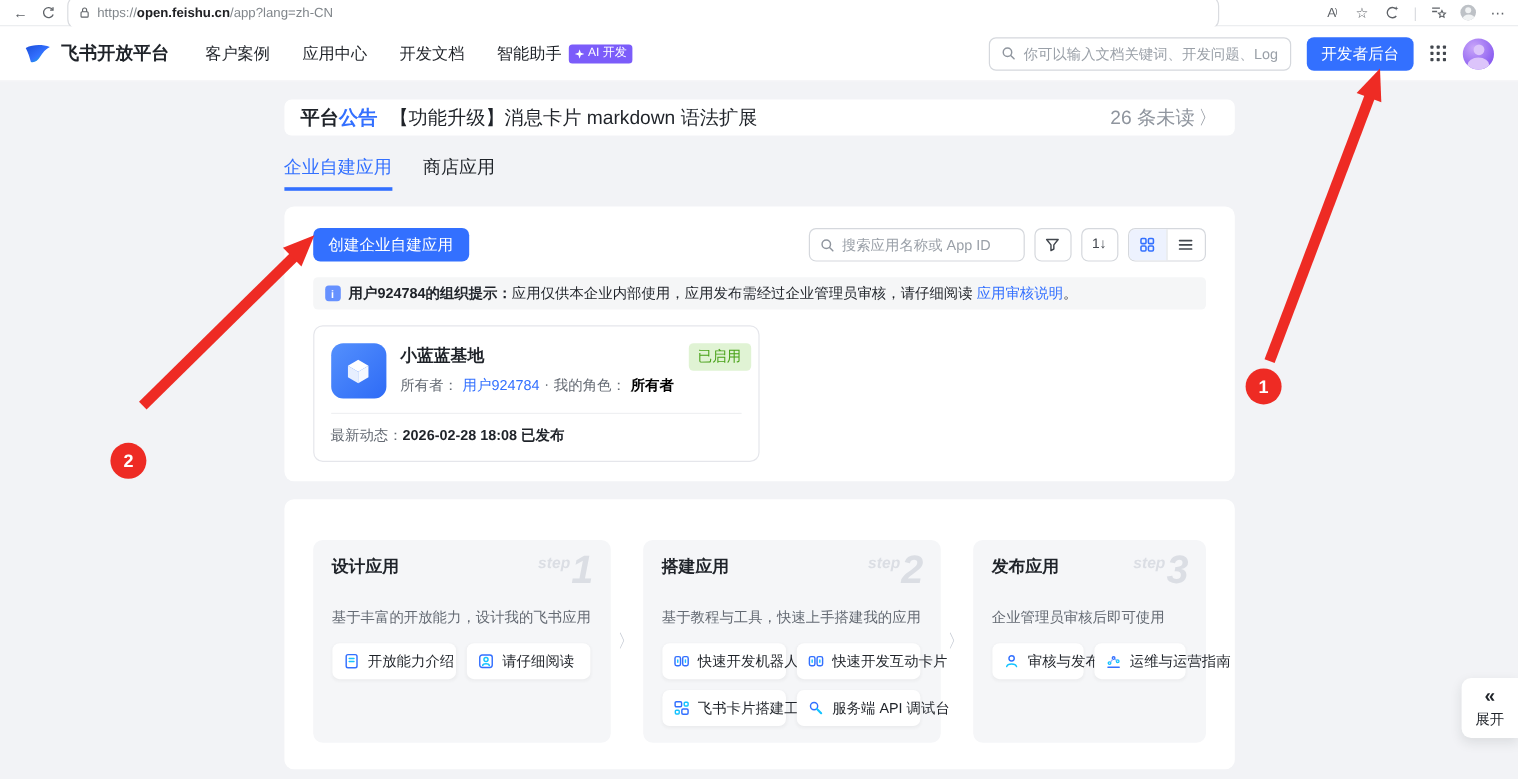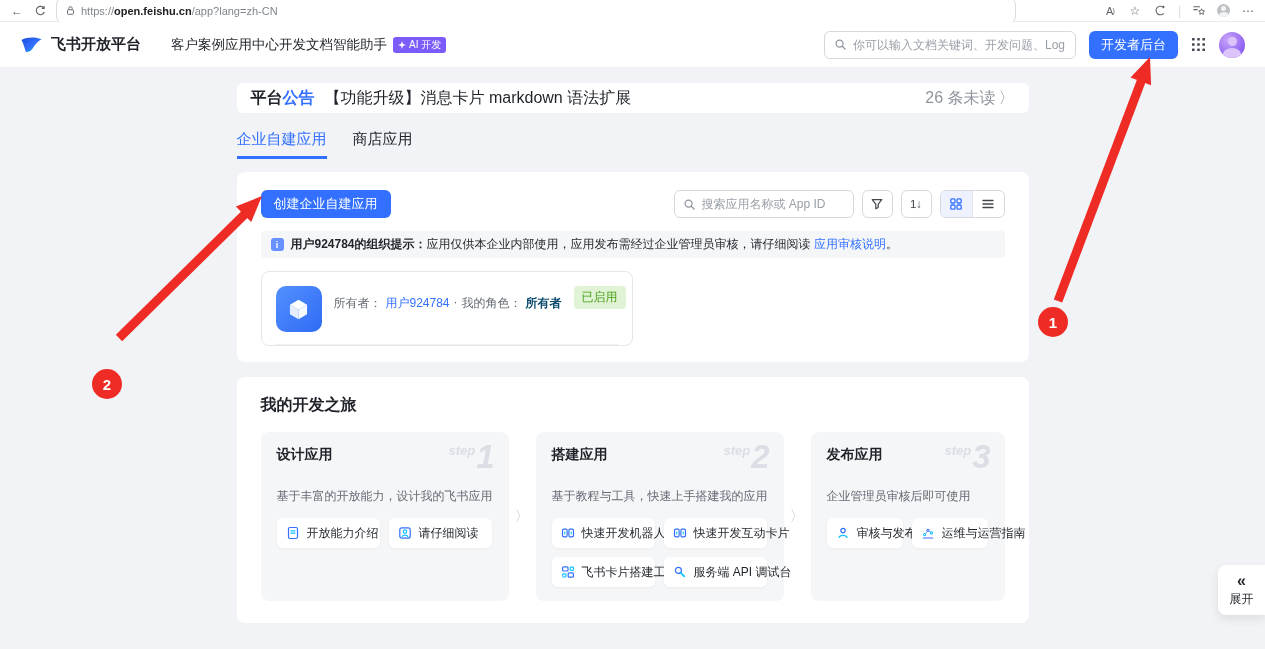--- a/index.html
+++ b/index.html
@@ -15,21 +15,21 @@
   .bicons{display:flex;align-items:center;gap:11px;margin-left:auto;color:#5f6368}
   .b-sep{color:#dadce0}
   .b-avatar{width:13px;height:13px;border-radius:50%;background:#bdc1c6;position:relative;overflow:hidden}
   .b-avatar:before{content:"";position:absolute;left:4px;top:2px;width:5px;height:5px;border-radius:50%;background:#f1f3f4}
   .b-avatar:after{content:"";position:absolute;left:1.5px;top:8px;width:10px;height:7px;border-radius:50%;background:#f1f3f4}
   .read-aloud{font-size:11px;letter-spacing:-1px}
 
   
   .header{height:46px;background:#fff;display:flex;align-items:center;padding:0 20px;border-bottom:1px solid #f0f1f3;position:relative;z-index:2}
   .brand{display:flex;align-items:center;gap:8px;font-size:15px;font-weight:bold;cursor:pointer}
-  .nav{display:flex;align-items:center;margin-left:30px;font-size:13.5px}
+  .nav{display:flex;align-items:center;gap:27px;margin-left:30px;font-size:13.5px}
   .nav-item{cursor:pointer;display:flex;align-items:center;gap:6px;white-space:nowrap}
   .ai-badge{background:#7b5cfa;color:#fff;font-size:10px;line-height:1;padding:3px 5px;border-radius:3px;display:flex;gap:3px;align-items:center}
   .hright{margin-left:auto;display:flex;align-items:center;gap:13px}
   .hsearch{width:252px;height:28px;border:1px solid #d5d8dd;border-radius:6px;display:flex;align-items:center;gap:6px;padding:0 9px;background:#fff;cursor:text}
   .hsearch input{border:none;outline:none;flex:1;font-size:12px;color:#1f2329;font-family:inherit;background:transparent}
   .hsearch input::placeholder{color:#9aa0a8}
   .console-btn{background:#3370ff;color:#fff;font-size:13px;height:28px;padding:0 12px;border:none;border-radius:6px;cursor:pointer;white-space:nowrap;font-family:inherit}
   .avatar{width:26px;height:26px;border-radius:50%;background:radial-gradient(circle at 35% 30%,#c9a6f9,#8a5cf0 75%);position:relative;overflow:hidden;cursor:pointer}
   .avatar:before{content:"";position:absolute;left:8.5px;top:5px;width:9px;height:9px;border-radius:50%;background:#dcc4fb}
   .avatar:after{content:"";position:absolute;left:4px;top:16px;width:18px;height:12px;border-radius:50%;background:#dcc4fb}
@@ -63,21 +63,21 @@
   .notice .link{color:#3370ff;text-decoration:none;cursor:pointer}
   .info-chip{width:13px;height:13px;border-radius:3px;background:#6691ff;color:#fff;font-size:9px;display:flex;align-items:center;justify-content:center;flex:none;font-weight:bold}
 
   .app-card{margin-top:13px;width:372px;border:1px solid #e5e6eb;border-radius:8px;cursor:pointer}
   .ac-top{display:flex;gap:12px;padding:14px 14px 12px}
   .ac-icon{width:46px;height:46px;border-radius:10px;background:linear-gradient(135deg,#5490fd,#2e6bf6);display:flex;align-items:center;justify-content:center;flex:none}
   .ac-info{flex:1;padding-top:2px}
   .ac-name{font-size:14px;font-weight:600}
   .ac-meta{margin-top:7px;font-size:12px;color:#646a73;display:flex;gap:4px;flex-wrap:nowrap;white-space:nowrap}
   .ac-meta .owner-link{color:#3370ff;cursor:pointer}
-  .ac-meta b{color:#0c4a6e}
+  .ac-meta b{color:#000000}
   .badge-enabled{background:#e0f3d4;color:#48a118;font-size:12px;padding:3px 8px;border-radius:4px;height:fit-content;white-space:nowrap}
   .ac-divider{height:1px;background:#eff0f2;margin:0 14px}
   .ac-bottom{padding:10px 14px 12px;font-size:12px;color:#646a73}
   .ac-bottom b{color:#1f2329;font-weight:600}
 
   .panel2{margin-top:15px;padding:18px 24px 22px}
   .journey-title{font-size:16px;font-weight:600}
   .steps{margin-top:16px;display:flex;align-items:stretch;gap:5px}
   .step-card{flex:1;background:#f5f6f8;border-radius:8px;padding:14px 16px;position:relative;min-height:138px}
   .step-sep{align-self:center;color:#c4cad3;font-size:15px;padding:0 1px;flex:none}
@@ -270,36 +270,39 @@
     <div class="app-card">
       <div class="ac-top">
         <span class="ac-icon">
           <svg width="27" height="27" viewBox="0 0 24 24">
             <path d="M12 3.4L19.6 7.8 12 12.2 4.4 7.8Z" fill="#ffffff"></path>
             <path d="M4.4 7.8L12 12.2v8.5L4.4 16.3Z" fill="#e7efff"></path>
             <path d="M19.6 7.8L12 12.2v8.5l7.6-4.4Z" fill="#f6f9ff"></path>
           </svg>
         </span>
         <div class="ac-info">
+          <div class="ac-name">小蓝蓝基地</div>
           <div class="ac-meta">
             <span>所有者：</span>
             <span class="owner-link">用户924784</span>
             <span>·</span>
             <span>我的角色：</span>
             <b>所有者</b>
           </div>
         </div>
         <span class="badge-enabled">已启用</span>
       </div>
       <div class="ac-divider"></div>
+      <div class="ac-bottom">
+        <span>最新动态：</span><b>2026-02-28 18:08 已发布</b>
+      </div>
     </div>
   </div>
 
   <div class="panel panel2">
-    <div class="journey-title">我的开发之旅</div>
     <div class="steps">
 
       <div class="step-card">
         <span class="step-mark">
             <span>step</span>
             <span class="num">1</span>
           </span>
         <div class="step-title">设计应用</div>
         <div class="step-desc">基于丰富的开放能力，设计我的飞书应用</div>
         <div class="step-links">

